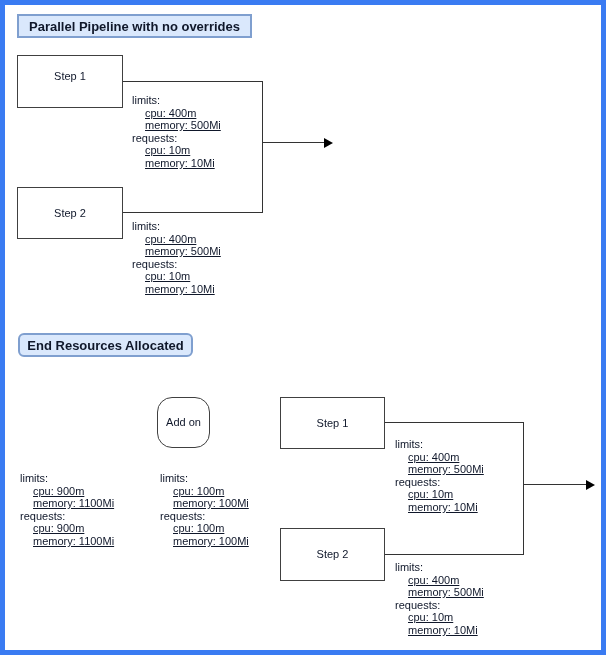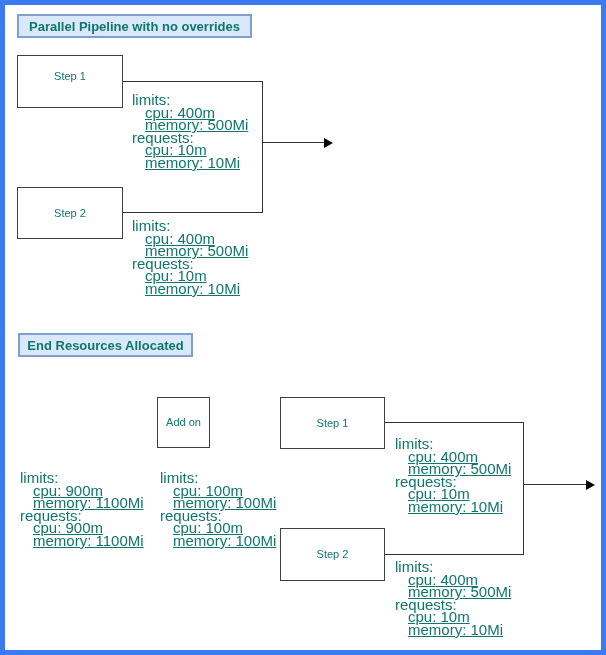--- a/index.html
+++ b/index.html
@@ -1,18 +1,18 @@
 <!DOCTYPE html>
 <html><head>
 <meta charset="utf-8">
 <style>
   html,body { margin:0; padding:0; background:#fff; }
   .canvas {
     position:relative; width:606px; height:655px; background:#ffffff;
-    font-family:"Liberation Sans", sans-serif; color:#0f766e; overflow:hidden;
+    font-family:"Liberation Sans", sans-serif; color:#0f172a; overflow:hidden;
   }
   .frame {
     position:absolute; inset:0; border:5px solid #3a7bf2;
     box-sizing:border-box; pointer-events:none; z-index:10;
   }
   .titlebox {
     position:absolute; background:#dae8fc; border:2px solid #7f9fcf;
     box-sizing:border-box; font-weight:bold; font-size:13px;
     display:flex; align-items:center; justify-content:center;
     white-space:nowrap; z-index:2;
@@ -24,21 +24,21 @@
     z-index:2; line-height:17px;
   }
   .hline { position:absolute; height:1px; background:#333; z-index:1; }
   .vline { position:absolute; width:1px; background:#333; z-index:1; }
   .ahead {
     position:absolute; width:0; height:0; z-index:1;
     border-top:5px solid transparent; border-bottom:5px solid transparent;
     border-left:9px solid #000;
   }
   .res {
-    position:absolute; font-size:15px; line-height:12.6px;
+    position:absolute; font-size:11px; line-height:12.6px;
     white-space:nowrap; z-index:2;
   }
   .res .ind { margin-left:13px;text-decoration:underline; }
 </style>
 </head>
 <body>
 
 <div class="canvas">
   <div class="frame"></div>
 
@@ -69,24 +69,24 @@
 
   <div class="res" style="left:132px; top:220px;">
     <div>limits:</div>
     <div class="ind">cpu: 400m</div>
     <div class="ind">memory: 500Mi</div>
     <div>requests:</div>
     <div class="ind">cpu: 10m</div>
     <div class="ind">memory: 10Mi</div>
   </div>
 
-  <div class="titlebox" style="left:18px; top:333px; width:175px; height:24px;">End Resources Allocated</div>
+  <div class="titlebox" style="left:18px; top:333px; width:175px; height:24px;border-radius:6px;">End Resources Allocated</div>
 
 
-  <div class="node" style="left:157px; top:397px; width:53px; height:51px;">
+  <div class="node" style="left:157px; top:397px; width:53px; height:51px;border-radius:15px;">
     <span>Add on</span>
   </div>
 
   <div class="node" style="left:280px; top:397px; width:105px; height:52px;">
     <span>Step 1</span>
   </div>
 
   <div class="node" style="left:280px; top:528px; width:105px; height:53px;">
     <span>Step 2</span>
   </div>

